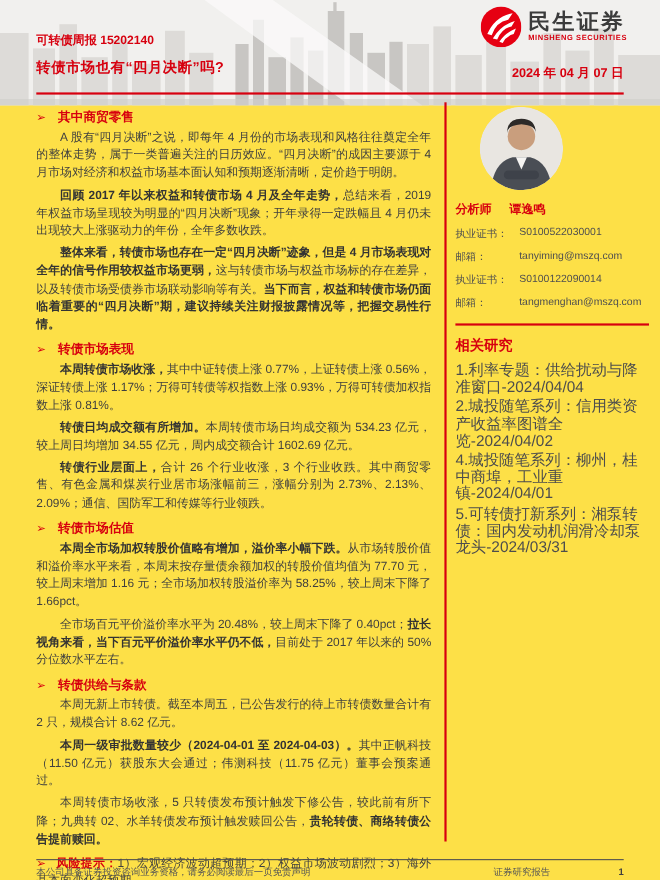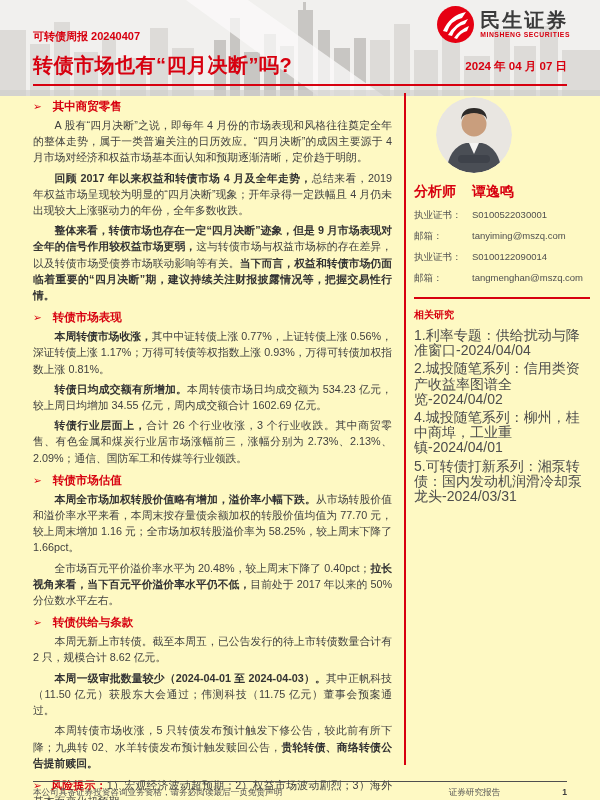--- a/index.html
+++ b/index.html
@@ -1,23 +1,23 @@
 <!DOCTYPE html>
 <html><head>
 <meta charset="utf-8">
 <style>
   html,body{margin:0;padding:0;background:#ffffff;}
   body{font-family:"Liberation Sans","DejaVu Sans",sans-serif;}
-  .page{position:relative;width:600px;height:800px;background:#fef9c3;overflow:hidden;margin:0 auto;}
+  .page{position:relative;width:600px;height:800px;background:#fde047;overflow:hidden;margin:0 auto;}
 
   
   .header{position:absolute;left:0;top:0;width:600px;height:96px;overflow:hidden;}
   .header svg.sky{position:absolute;left:0;top:0;}
   .series{position:absolute;left:33px;top:29px;font-size:11px;font-weight:700;color:#d7000f;}
-  .title{position:absolute;left:33px;top:52px;font-size:20px;font-weight:700;color:#d7000f;letter-spacing:0.5px;}
+  .title{position:absolute;left:33px;top:52px;font-size:13px;font-weight:700;color:#d7000f;letter-spacing:0.5px;}
   .date{position:absolute;right:33px;top:59px;font-size:11.5px;font-weight:700;color:#d7000f;}
   .logo{position:absolute;right:30px;top:6px;display:flex;align-items:center;gap:6px;}
   .logo-text{display:flex;flex-direction:column;line-height:1;}
   .logo-cn{font-size:20px;font-weight:700;color:#3b3b3b;letter-spacing:2px;}
   .logo-en{font-size:6.8px;font-weight:700;color:#d7000f;letter-spacing:0.55px;margin-top:2px;}
   .header-rule{position:absolute;left:33px;top:84px;width:534px;height:2px;background:#d7000f;}
 
   
   .main-col{position:absolute;left:33px;top:92px;width:359px;}
   .divider{position:absolute;left:404px;top:93px;width:2px;height:672px;background:#d7000f;}
@@ -28,25 +28,25 @@
   .sec-head .bullet{font-size:10.5px;}
   .para{margin:0 0 4px;font-size:10.8px;line-height:16.2px;text-align:justify;color:#3f3f3f;}
   .para.indent{text-indent:2em;}
   .para b{color:#333333;}
   .para.risk{text-indent:0;margin-top:6px;}
   .para.risk .bullet{color:#d7000f;font-weight:700;font-size:10.5px;margin-right:9px;}
   .risk-label{color:#d7000f;font-weight:700;}
 
   
   .photo{width:76px;height:76px;border-radius:50%;overflow:hidden;margin:4px 0 10px 22px;}
-  .analyst-role-row{display:flex;gap:16px;font-size:14px;font-weight:700;color:#d7000f;margin:4px 0 3px;}
+  .analyst-role-row{display:flex;gap:16px;font-size:11px;font-weight:700;color:#d7000f;margin:4px 0 3px;}
   .kv{display:flex;font-size:9.5px;color:#4f4f4f;margin:8px 0;}
   .kv .k{width:58px;flex:none;}
   .sidebar-hr{border:none;border-top:2px solid #d7000f;margin:12px 0 9px;}
-  .related-heading{font-size:10px;font-weight:700;color:#d7000f;margin:0 0 6px;}
+  .related-heading{font-size:13px;font-weight:700;color:#d7000f;margin:0 0 6px;}
   .related-item{font-size:14px;line-height:15.2px;color:#4d4d4d;margin:0 0 3px;}
 
   
   .footer-line{position:absolute;left:33px;width:534px;top:781px;border-top:1px solid #4f4f4f;}
   .footer{position:absolute;left:33px;width:534px;top:787px;display:flex;align-items:baseline;font-size:8.6px;color:#555555;}
   .footer .f-left{flex:1;}
   .footer .f-center{margin-right:16px;}
   .footer .f-page{margin-left:46px;font-weight:700;color:#3f3f3f;}
 </style>
 </head>
@@ -98,34 +98,34 @@
         <path d="M6,25 Q13,9 29,6 L25,12 Q14,14 10,26 Z" fill="#ffffff"></path>
         <path d="M11,29 Q18,17 31,13 L28,18 Q19,20 15,30 Z" fill="#ffffff"></path>
         <path d="M17,32 Q22,24 32,20 L30,25 Q23,27 20,33 Z" fill="#ffffff"></path>
       </svg>
       <div class="logo-text">
         <span class="logo-cn">民生证券</span>
         <span class="logo-en">MINSHENG SECURITIES</span>
       </div>
     </div>
 
-    <div class="series">可转债周报 20240407</div>
+    <div class="series">可转债周报 15202140</div>
     <div class="title">转债市场也有“四月决断”吗?</div>
     <div class="date">2024 年 04 月 07 日</div>
   </div>
   <div class="header-rule"></div>
 
   <div class="main-col">
       <div class="sec-head">
         <span class="bullet">➢</span>
         <span>其中商贸零售</span>
       </div>
       <p class="para indent"><span>A 股有“四月决断”之说，即每年 4 月份的市场表现和风格往往奠定全年的整体走势，属于一类普遍关注的日历效应。“四月决断”的成因主要源于 4 月市场对经济和权益市场基本面认知和预期逐渐清晰，定价趋于明朗。</span></p>
       <p class="para indent"><b>回顾 2017 年以来权益和转债市场 4 月及全年走势，</b><span>总结来看，2019 年权益市场呈现较为明显的“四月决断”现象；开年录得一定跌幅且 4 月仍未出现较大上涨驱动力的年份，全年多数收跌。</span></p>
-      <p class="para indent"><b>整体来看，转债市场也存在一定“四月决断”迹象，但是 9 月市场表现对全年的信号作用较权益市场更弱，</b><span>这与转债市场与权益市场标的存在差异，以及转债市场受债券市场联动影响等有关。</span><b>当下而言，权益和转债市场仍面临着重要的“四月决断”期，建议持续关注财报披露情况等，把握交易性行情。</b></p>
+      <p class="para indent"><b>整体来看，转债市场也存在一定“四月决断”迹象，但是 4 月市场表现对全年的信号作用较权益市场更弱，</b><span>这与转债市场与权益市场标的存在差异，以及转债市场受债券市场联动影响等有关。</span><b>当下而言，权益和转债市场仍面临着重要的“四月决断”期，建议持续关注财报披露情况等，把握交易性行情。</b></p>
       <div class="sec-head">
         <span class="bullet">➢</span>
         <span>转债市场表现</span>
       </div>
       <p class="para indent"><b>本周转债市场收涨，</b><span>其中中证转债上涨 0.77%，上证转债上涨 0.56%，深证转债上涨 1.17%；万得可转债等权指数上涨 0.93%，万得可转债加权指数上涨 0.81%。</span></p>
       <p class="para indent"><b>转债日均成交额有所增加。</b><span>本周转债市场日均成交额为 534.23 亿元，较上周日均增加 34.55 亿元，周内成交额合计 1602.69 亿元。</span></p>
       <p class="para indent"><b>转债行业层面上，</b><span>合计 26 个行业收涨，3 个行业收跌。其中商贸零售、有色金属和煤炭行业居市场涨幅前三，涨幅分别为 2.73%、2.13%、2.09%；通信、国防军工和传媒等行业领跌。</span></p>
       <div class="sec-head">
         <span class="bullet">➢</span>
         <span>转债市场估值</span>

